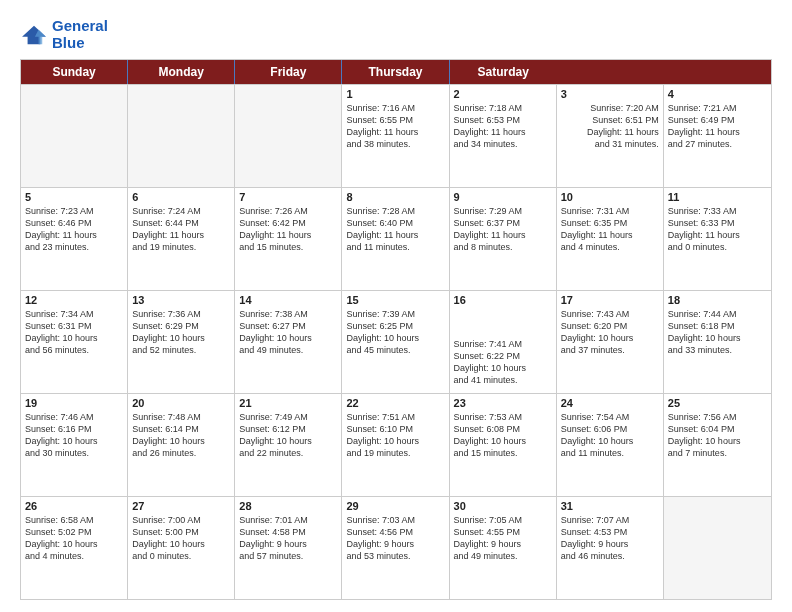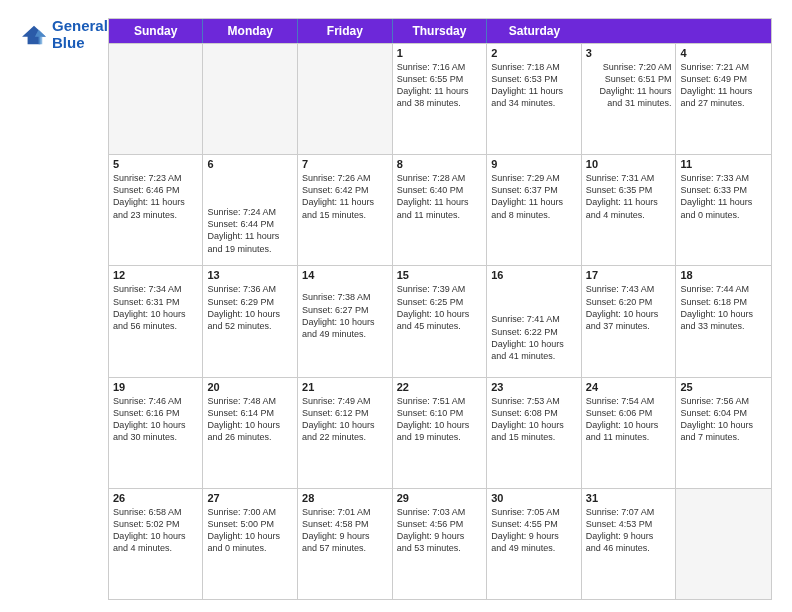--- a/index.html
+++ b/index.html
@@ -8,21 +8,21 @@
       background: #fff;
       width: 792px;
       height: 612px;
       overflow: hidden;
     }
     .page {
       width: 792px;
       height: 612px;
       padding: 18px 20px 12px 20px;
       display: flex;
-      flex-direction: row;
+      flex-direction: column;
     }
     .header {
       display: flex;
       justify-content: space-between;
       align-items: flex-start;
       margin-bottom: 8px;
     }
     .logo {
       display: flex;
       align-items: center;
@@ -53,21 +53,21 @@
     }
     .calendar {
       flex: 1;
       display: flex;
       flex-direction: column;
       border: 1px solid #ccc;
     }
     .cal-header {
       display: grid;
       grid-template-columns: repeat(7, 1fr);
-      background: #6d28d9;
+      background: #7f1d1d;
     }
     .cal-header-cell {
       color: #fff;
       font-size: 12px;
       font-weight: bold;
       padding: 5px 4px;
       text-align: center;
       border-right: 1px solid #4a78c0;
     }
     .cal-header-cell:last-child { border-right: none; }
@@ -171,21 +171,21 @@
         <div class="cal-row">
           <div class="cal-cell">
             <div class="day-num">5</div>
             <div class="cell-text" style="white-space: pre-line;">Sunrise: 7:23 AM
 Sunset: 6:46 PM
 Daylight: 11 hours
 and 23 minutes.</div>
           </div>
           <div class="cal-cell">
             <div class="day-num">6</div>
-            <div class="cell-text" style="white-space: pre-line; margin-top: 34px;">Sunrise: 7:24 AM
+            <div class="cell-text" style="white-space: pre-line;">Sunrise: 7:24 AM
 Sunset: 6:44 PM
 Daylight: 11 hours
 and 19 minutes.</div>
           </div>
           <div class="cal-cell">
             <div class="day-num">7</div>
             <div class="cell-text" style="white-space: pre-line;">Sunrise: 7:26 AM
 Sunset: 6:42 PM
 Daylight: 11 hours
 and 15 minutes.</div>
@@ -229,21 +229,21 @@
           </div>
           <div class="cal-cell">
             <div class="day-num">13</div>
             <div class="cell-text" style="white-space: pre-line;">Sunrise: 7:36 AM
 Sunset: 6:29 PM
 Daylight: 10 hours
 and 52 minutes.</div>
           </div>
           <div class="cal-cell">
             <div class="day-num">14</div>
-            <div class="cell-text" style="white-space: pre-line; margin-top: 8px;">Sunrise: 7:38 AM
+            <div class="cell-text" style="white-space: pre-line;">Sunrise: 7:38 AM
 Sunset: 6:27 PM
 Daylight: 10 hours
 and 49 minutes.</div>
           </div>
           <div class="cal-cell">
             <div class="day-num">15</div>
             <div class="cell-text" style="white-space: pre-line;">Sunrise: 7:39 AM
 Sunset: 6:25 PM
 Daylight: 10 hours
 and 45 minutes.</div>

